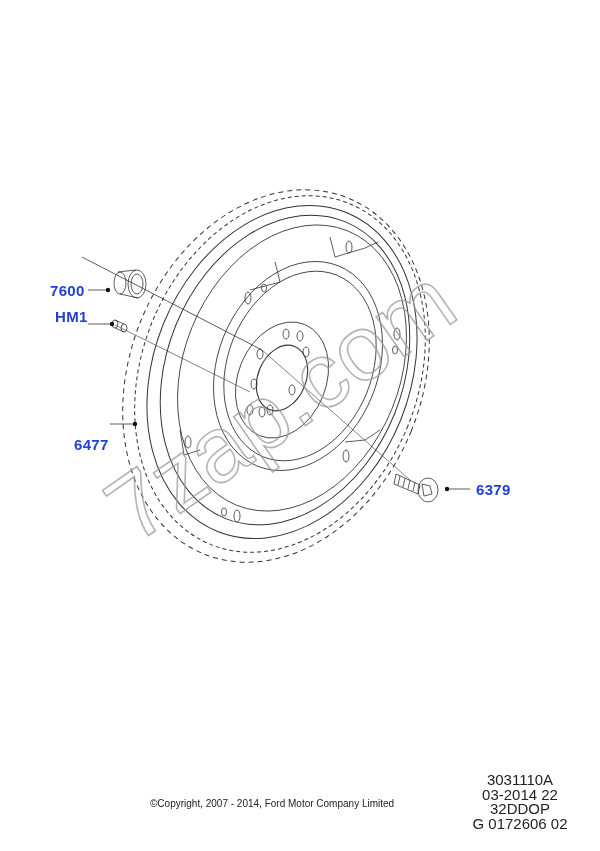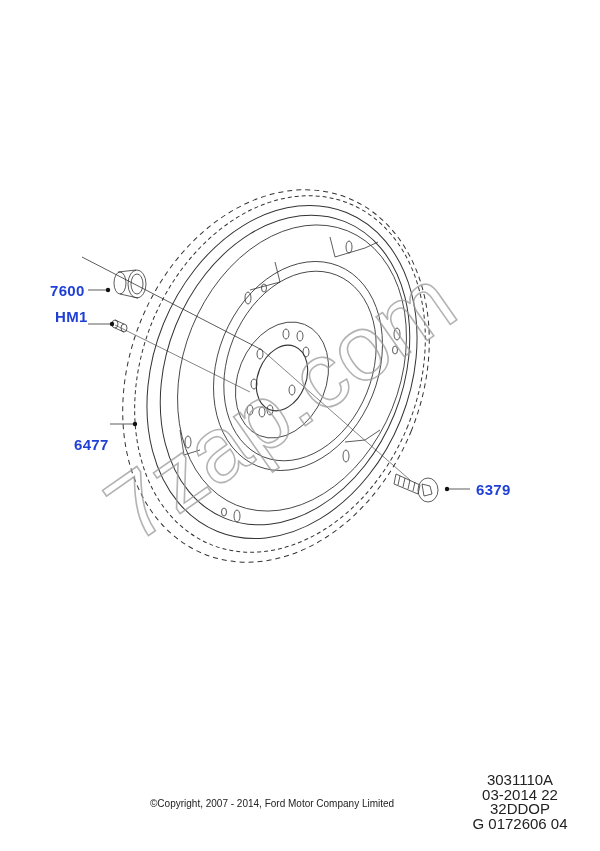--- a/index.html
+++ b/index.html
@@ -105,16 +105,16 @@
 
 <div class="callout" style="left:50px; top:282px;text-align:center;">7600</div>
 <div class="callout" style="left:55px; top:308px;">HM1</div>
 <div class="callout" style="left:74px; top:396px;margin-top:40px;">6477</div>
 <div class="callout" style="left:476px; top:481px;">6379</div>
 
 <div class="footer-right">
   <div>3031110A</div>
   <div>03-2014 22</div>
   <div>32DDOP</div>
-  <div>G 0172606 04</div>
+  <div>G 0172606 02</div>
 </div>
 
 <div class="copyright">©Copyright, 2007 - 2014, Ford Motor Company Limited</div>
 
 </body></html>

